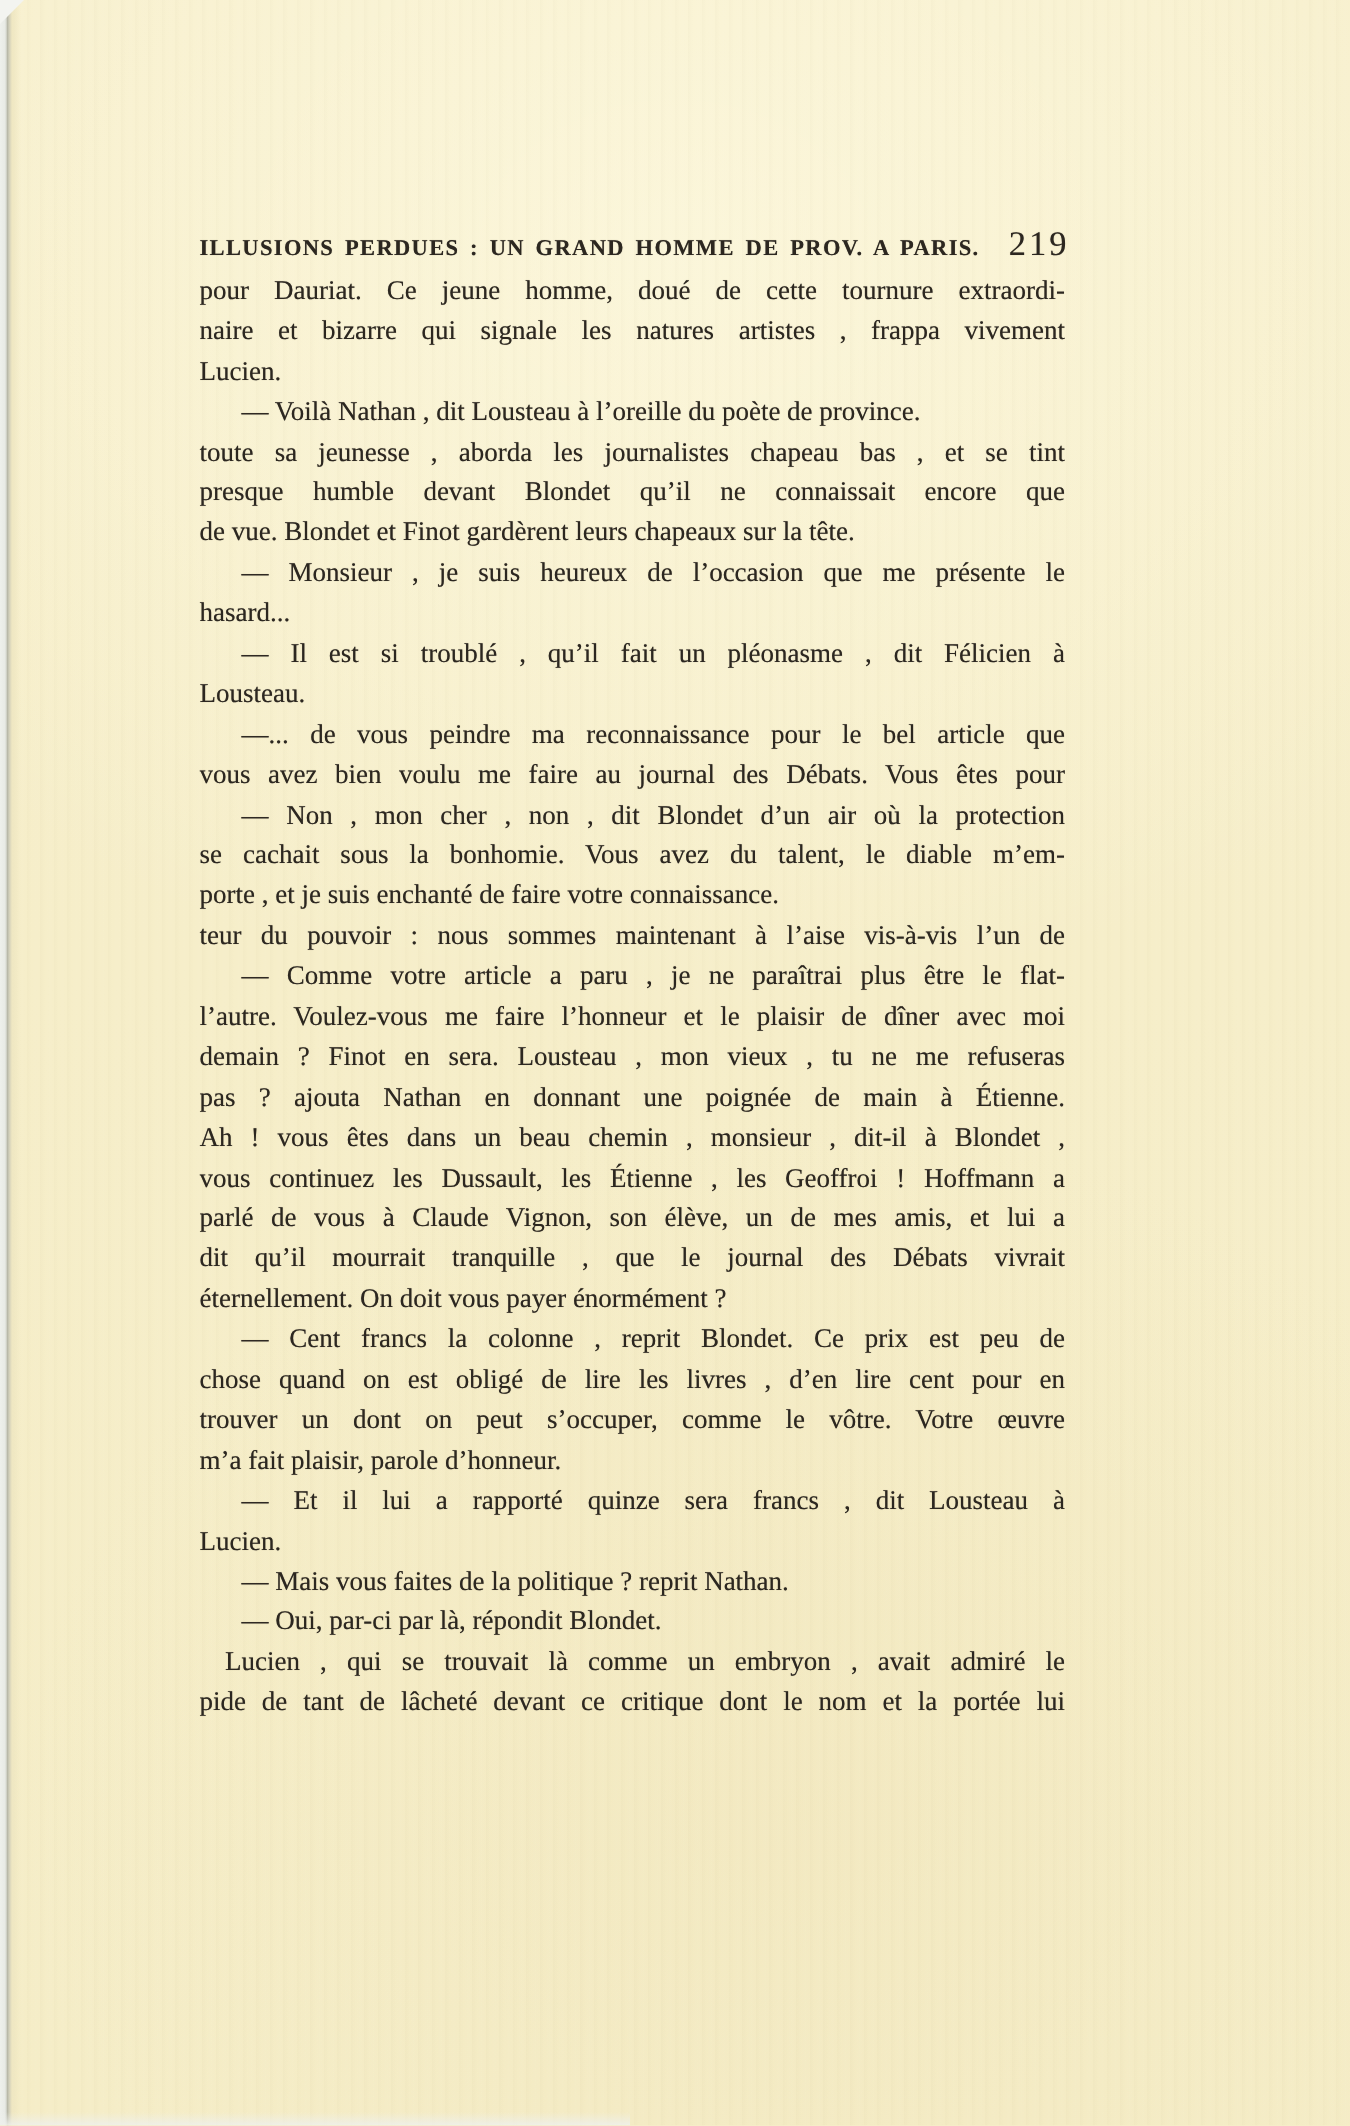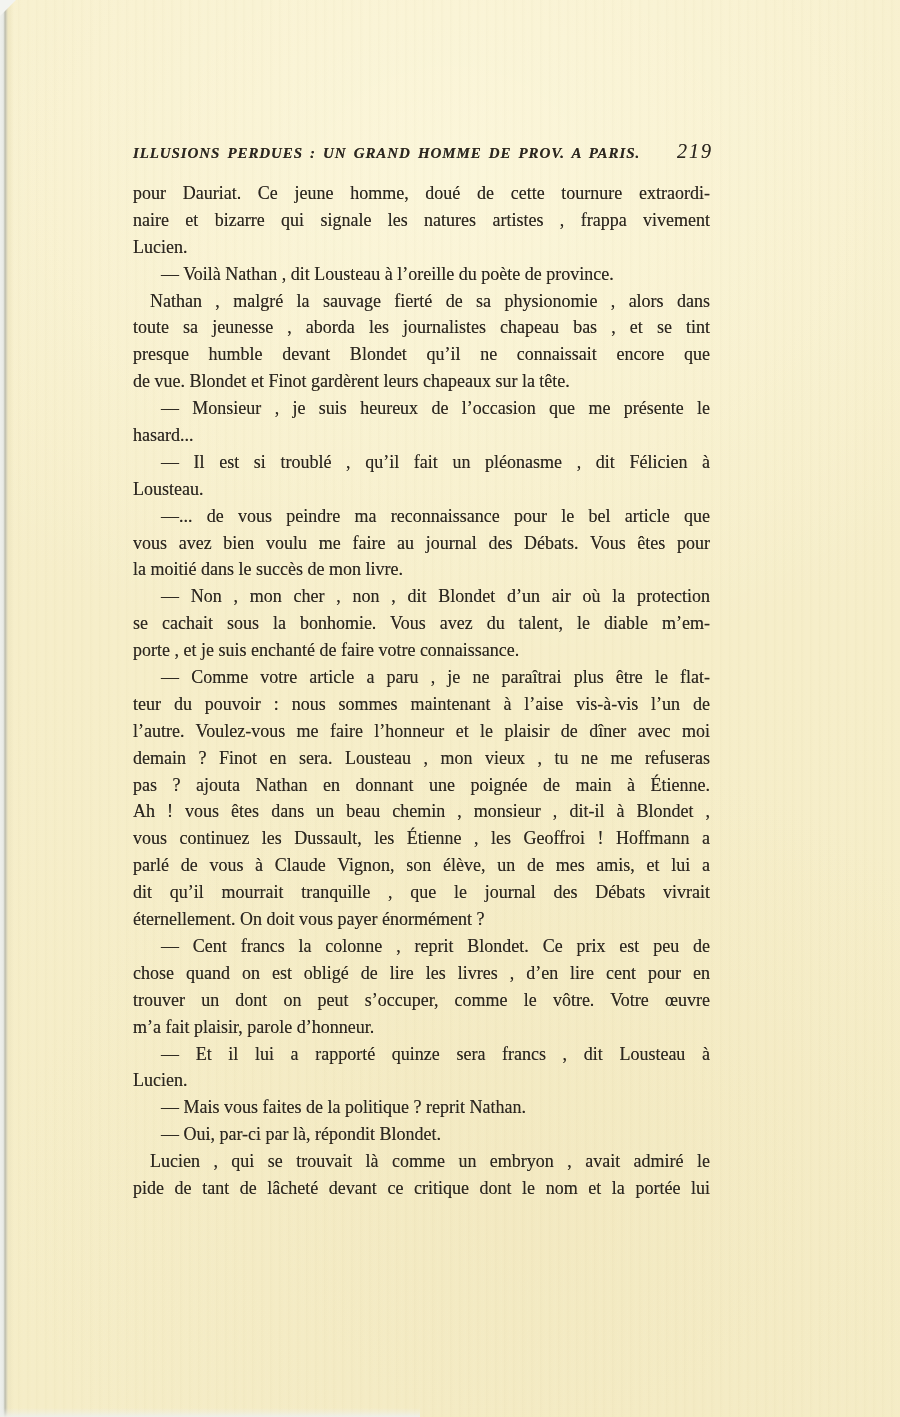--- a/index.html
+++ b/index.html
@@ -57,38 +57,37 @@
   .page-corner {
     position: absolute;
     left: 0; top: 0;
     width: 0; height: 0;
     border-top: 16px solid #f3f4f0;
     border-right: 16px solid transparent;
   }
   .running-head {
     position: absolute;
     left: 133px;
-    top: 140px;
+    top: 150px;
     width: 580px;
     display: flex;
     justify-content: space-between;
     align-items: baseline;
     color: #2c2720;
-    font-style: italic;
   }
   .running-head .head-title {
     font-weight: bold;
     font-size: 15px;
     letter-spacing: 0.9px;
     word-spacing: 2.5px;
     white-space: nowrap;
     text-shadow: 0 0 0.5px rgba(44,39,32,0.6);
   }
   .running-head .head-number {
-    font-size: 20px;
+    font-size: 23px;
     font-weight: normal;
     letter-spacing: 2px;
     text-shadow: 0 0 0.5px rgba(44,39,32,0.5);
   }
   .page-text {
     position: absolute;
     left: 133px;
     top: 180px;
     width: 577px;
     font-size: 18px;
@@ -126,46 +125,44 @@
 <div class="page-text">
     <div class="para indent-none">
       <div class="line first">pour Dauriat. Ce jeune homme, doué de cette tournure extraordi-</div>
       <div class="line">naire et bizarre qui signale les natures artistes , frappa vivement</div>
       <div class="line last">Lucien.</div>
     </div>
     <div class="para indent-dash">
       <div class="line first last">— Voilà Nathan , dit Lousteau à l’oreille du poète de province.</div>
     </div>
     <div class="para indent-plain">
-      <div class="line first">Nathan , malgré la sauvage fierté de sa physionomie , alors dans</div>
       <div class="line">toute sa jeunesse , aborda les journalistes chapeau bas , et se tint</div>
       <div class="line">presque humble devant Blondet qu’il ne connaissait encore que</div>
       <div class="line last">de vue. Blondet et Finot gardèrent leurs chapeaux sur la tête.</div>
     </div>
     <div class="para indent-dash">
       <div class="line first">— Monsieur , je suis heureux de l’occasion que me présente le</div>
       <div class="line last">hasard...</div>
     </div>
     <div class="para indent-dash">
       <div class="line first">— Il est si troublé , qu’il fait un pléonasme , dit Félicien à</div>
       <div class="line last">Lousteau.</div>
     </div>
     <div class="para indent-dash">
       <div class="line first">—... de vous peindre ma reconnaissance pour le bel article que</div>
       <div class="line">vous avez bien voulu me faire au journal des Débats. Vous êtes pour</div>
-      <div class="line last">la moitié dans le succès de mon livre.</div>
     </div>
     <div class="para indent-dash">
       <div class="line first">— Non , mon cher , non , dit Blondet d’un air où la protection</div>
       <div class="line">se cachait sous la bonhomie. Vous avez du talent, le diable m’em-</div>
       <div class="line last">porte , et je suis enchanté de faire votre connaissance.</div>
     </div>
     <div class="para indent-dash">
+      <div class="line">teur du pouvoir : nous sommes maintenant à l’aise vis-à-vis l’un de</div>
       <div class="line first">— Comme votre article a paru , je ne paraîtrai plus être le flat-</div>
-      <div class="line">teur du pouvoir : nous sommes maintenant à l’aise vis-à-vis l’un de</div>
       <div class="line">l’autre. Voulez-vous me faire l’honneur et le plaisir de dîner avec moi</div>
       <div class="line">demain ? Finot en sera. Lousteau , mon vieux , tu ne me refuseras</div>
       <div class="line">pas ? ajouta Nathan en donnant une poignée de main à Étienne.</div>
       <div class="line">Ah ! vous êtes dans un beau chemin , monsieur , dit-il à Blondet ,</div>
       <div class="line">vous continuez les Dussault, les Étienne , les Geoffroi ! Hoffmann a</div>
       <div class="line">parlé de vous à Claude Vignon, son élève, un de mes amis, et lui a</div>
       <div class="line">dit qu’il mourrait tranquille , que le journal des Débats vivrait</div>
       <div class="line last">éternellement. On doit vous payer énormément ?</div>
     </div>
     <div class="para indent-dash">

